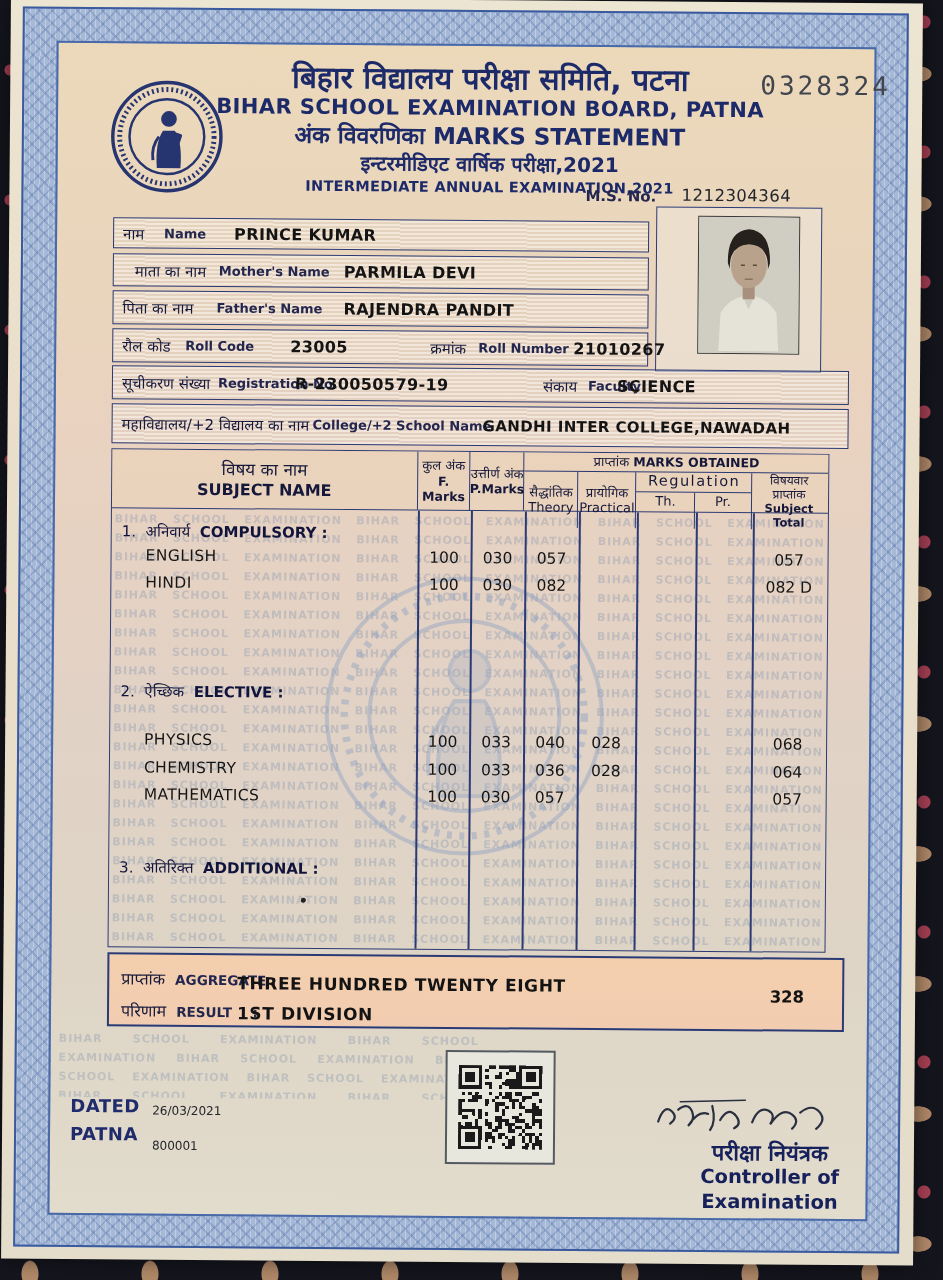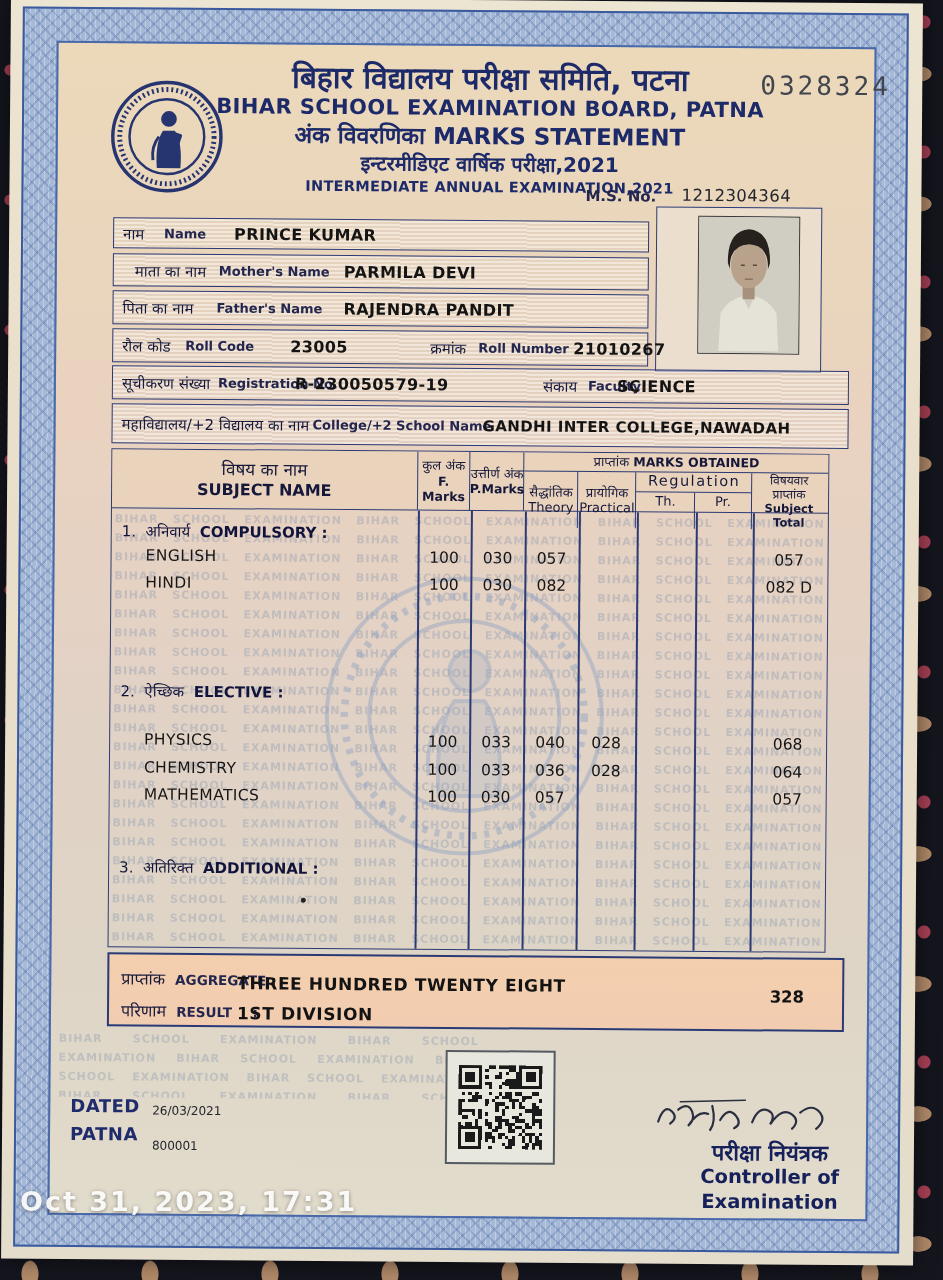--- a/index.html
+++ b/index.html
@@ -347,14 +347,13 @@
       </g>
     </svg>
   </div>
   <div class="controller">
     <div class="c-hi">परीक्षा नियंत्रक</div>
     <div class="c-en">Controller of Examination</div>
   </div>
 </div>
 
 <div class="cam-wm">
-  <div class="cam-line2">Oct 31, 2023, 17:31</div>
 </div>
 
 </body></html>

